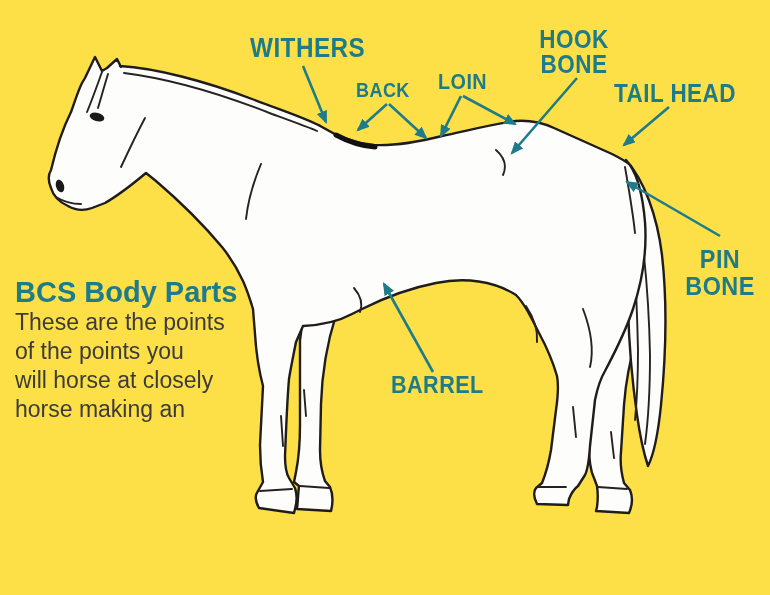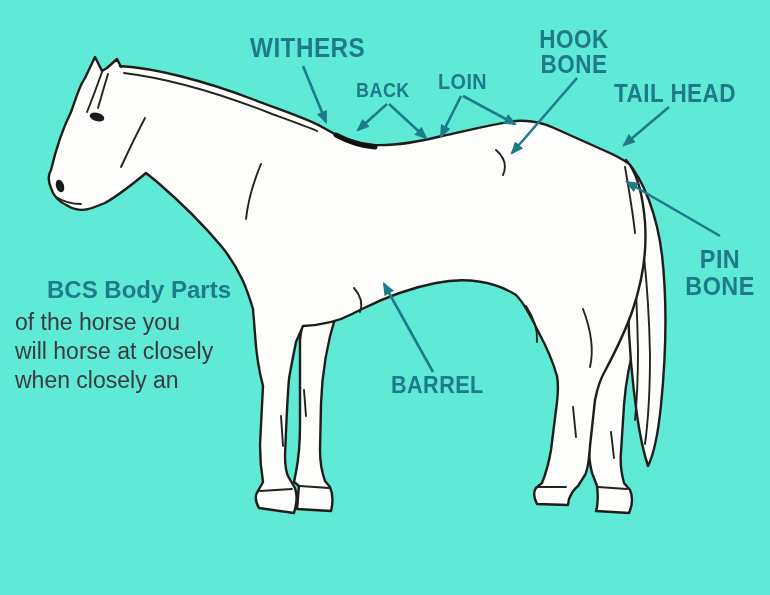--- a/index.html
+++ b/index.html
@@ -1,35 +1,35 @@
 <!DOCTYPE html>
 <html><head>
 <meta charset="utf-8">
 <style>
   html,body{margin:0;padding:0;}
   body{font-family:"Liberation Sans",sans-serif;}
   #stage{
-    position:relative;width:770px;height:595px;background:#5eead4;overflow:hidden;
+    position:relative;width:770px;height:595px;background:#fde047;overflow:hidden;
   }
   #horse-svg{position:absolute;left:0;top:0;}
   .label{
     position:absolute;color:#1e7b8a;font-weight:bold;white-space:nowrap;
     transform:scaleX(0.9);transform-origin:left top;letter-spacing:0.5px;
     line-height:1.05;
   }
   .label.center{text-align:center;transform-origin:center top;white-space:normal;}
   .lbl-withers {left:250px;top:34px; font-size:27px;}
   .lbl-back    {left:356px;top:80px; font-size:20px;}
   .lbl-loin    {left:438px;top:70px; font-size:22px;}
   .lbl-hook    {left:534px;top:27px; font-size:25px;width:80px;line-height:25px;}
   .lbl-tail    {left:614px;top:80px; font-size:25px;}
   .lbl-pin     {left:680px;top:246px;font-size:26px;width:80px;line-height:27px;}
   .lbl-barrel  {left:391px;top:372px;font-size:24px;}
   .info{position:absolute;left:15px;}
-  .info-title{top:276px;font-size:24px;font-weight:bold;color:#1e7b8a;white-space:nowrap;margin-left:32px;}
+  .info-title{top:276px;font-size:29px;font-weight:bold;color:#1e7b8a;white-space:nowrap;}
   .info-desc{top:308px;font-size:23px;color:#3b3b3b;line-height:29px;}
   .info-desc div{white-space:nowrap;}
   .arrow-line{stroke:#1e7b8a;stroke-width:2.6;}
   .outline{fill:#fdfdfc;stroke:#1f1c1a;stroke-width:2.4;stroke-linejoin:round;}
   .detail{fill:none;stroke:#26221f;stroke-width:1.9;stroke-linecap:round;}
   .detail-thick{fill:none;stroke:#121010;stroke-width:5;stroke-linecap:round;}
 </style>
 </head>
 <body>
 
@@ -155,17 +155,18 @@
   <div class="label lbl-withers">WITHERS</div>
   <div class="label lbl-back">BACK</div>
   <div class="label lbl-loin">LOIN</div>
   <div class="label center lbl-hook">HOOK BONE</div>
   <div class="label lbl-tail">TAIL HEAD</div>
   <div class="label center lbl-pin">PIN BONE</div>
   <div class="label lbl-barrel">BARREL</div>
 
   <div class="info info-title">BCS Body Parts</div>
   <div class="info info-desc">
-    <div>of the horse you</div>
+    <div>These are the points</div>
+    <div>of the points you</div>
     <div>will horse at closely</div>
-    <div>when closely an</div>
+    <div>horse making an</div>
   </div>
 </div>
 
 </body></html>

